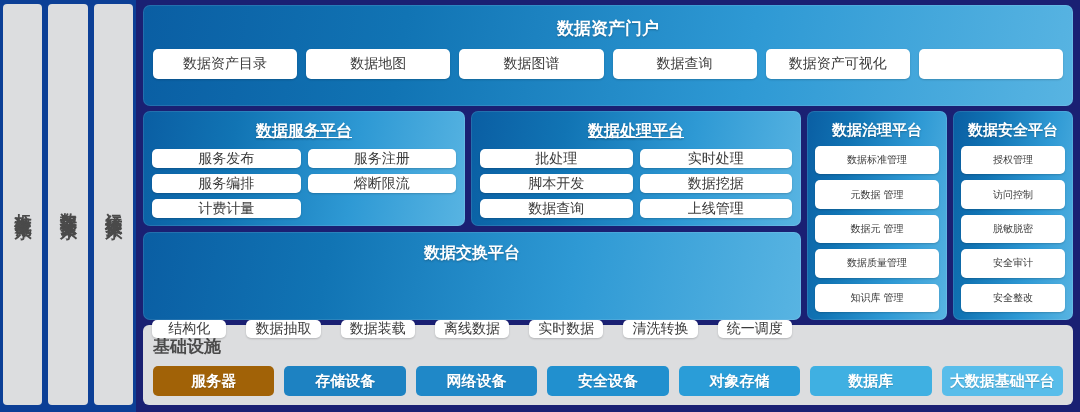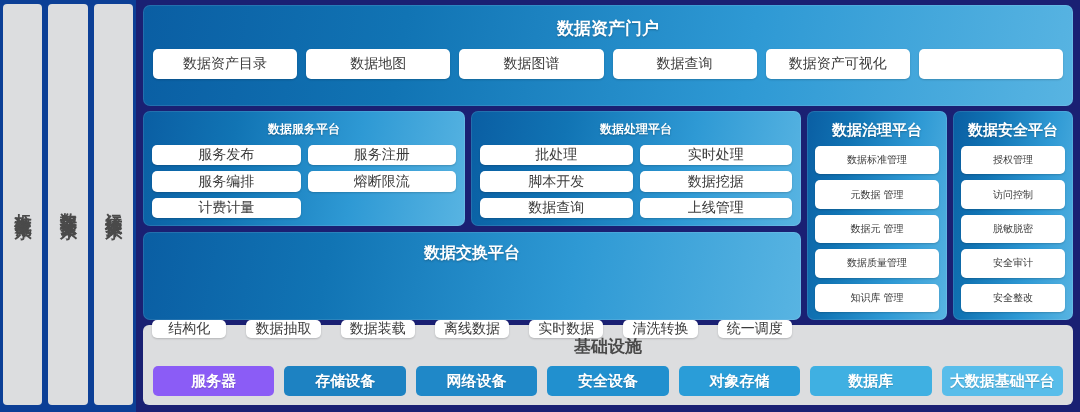--- a/index.html
+++ b/index.html
@@ -105,21 +105,21 @@
   .mid-left {
     flex: 1 1 auto;
     display: flex;
     flex-direction: column;
     gap: 6px;
     min-width: 0;
   }
   .mid-left-top { display: flex; gap: 6px; flex: 0 0 115px; min-width: 0; }
 
   .plat { padding: 6px 9px 8px 9px; min-width: 0; }
-  .plat .bpanel-title { font-size: 12px; margin: 4px 0 7px 0; }
+  .plat .bpanel-title { font-size: 16px; margin: 4px 0 7px 0; text-decoration: underline; }
   .plat-grid {
     display: grid;
     grid-template-columns: repeat(2, 1fr);
     gap: 6px 7px;
     flex: 1 1 auto;
   }
   .plat-grid .chip { font-size: 14px; }
 
   .svcplat { flex: 0 0 322px; }
   .procplat { flex: 1 1 auto; }
@@ -148,21 +148,21 @@
   
   .infra {
     flex: 0 0 80px;
     background: #dcdddf;
     border-radius: 6px;
     padding: 7px 10px 9px 10px;
     display: flex;
     flex-direction: column;
   }
   .infra-title {
-    text-align: center;
+    text-align: left;
     font-size: 17px;
     font-weight: bold;
     color: #4a4a4a;
     margin: 3px 0 8px 0;
   }
   .infra-chips { display: flex; gap: 10px; flex: 1 1 auto; }
   .infra-chip {
     flex: 1 1 0;
     border-radius: 5px;
     color: #ffffff;
@@ -272,21 +272,21 @@
           <div class="chip">安全审计</div>
           <div class="chip">安全整改</div>
         </div>
       </div>
 
     </div>
 
     <div class="infra">
       <div class="infra-title">基础设施</div>
       <div class="infra-chips">
-        <div class="infra-chip" style="background: #8b5cf6;">服务器</div>
+        <div class="infra-chip" style="background: #a16207;">服务器</div>
         <div class="infra-chip" style="background: rgb(29, 130, 194);">存储设备</div>
         <div class="infra-chip" style="background: rgb(31, 136, 200);">网络设备</div>
         <div class="infra-chip" style="background: rgb(33, 144, 207);">安全设备</div>
         <div class="infra-chip" style="background: rgb(42, 157, 216);">对象存储</div>
         <div class="infra-chip" style="background: rgb(63, 176, 226);">数据库</div>
         <div class="infra-chip" style="background: rgb(88, 189, 234);">大数据基础平台</div>
       </div>
     </div>
 
   </div>

